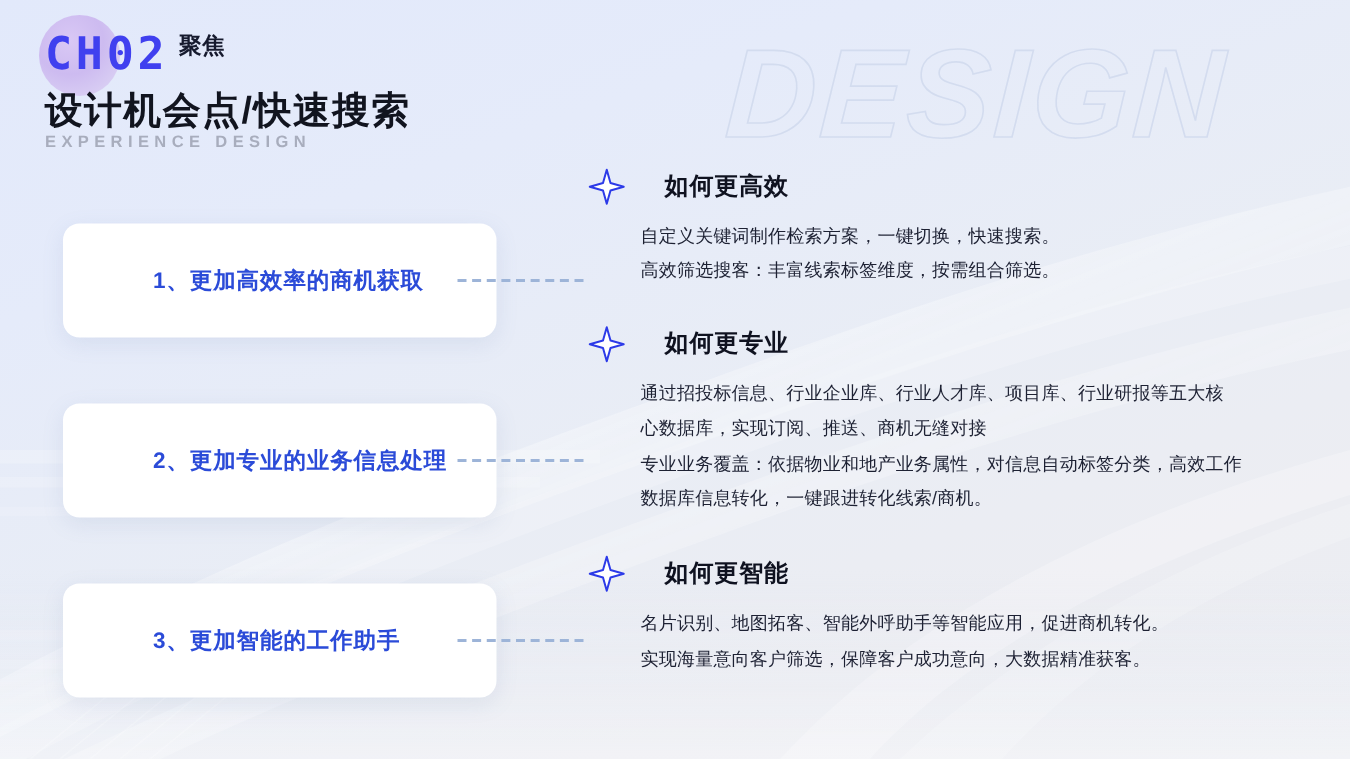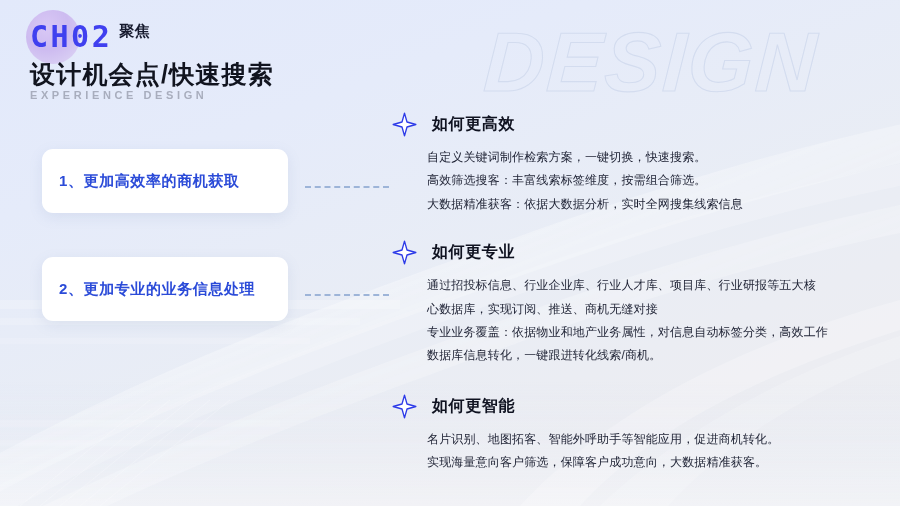--- a/index.html
+++ b/index.html
@@ -96,27 +96,28 @@
     font-weight: 700;
     color: #a8adbd;
     letter-spacing: 3.6px;
   }
 
   
   .cards { position: absolute; left: 42px; top: 149px; }
   .card {
     position: relative;
     width: 246px;
-    height: 64px;
+    height: 76px;
     background: #ffffff;
     border-radius: 11px;
     box-shadow: 0 4px 14px rgba(110,130,175,0.13);
     display: flex;
     align-items: center;
     margin-bottom: 44px;
+    padding-left: 43px;
   }
   .card:last-child { margin-bottom: 0; }
   .card-label {
     padding-left: 17px;
     font-size: 15px;
     font-weight: 700;
     color: #2b4bd8;
     letter-spacing: .6px;
   }
   .dash {
@@ -127,21 +128,21 @@
     height: 0;
     border-top: 2px dashed #9db4d8;
   }
 
   
   .sections { position: absolute; left: 392px; top: 112px; width: 492px; }
   .section { margin-bottom: 4px; }
   .sec-head {
     display: flex;
     align-items: center;
-    gap: 15px;
+    gap: 26px;
     margin-bottom: 9px;
   }
   .sparkle { width: 25px; height: 25px; flex: 0 0 25px; display: block; }
   .sec-title {
     font-size: 16px;
     font-weight: 700;
     color: #0f1220;
     letter-spacing: .6px;
   }
   .sec-body { padding-left: 35px; }
@@ -221,36 +222,39 @@
     <div class="card">
       <span class="card-label">1、更加高效率的商机获取</span>
       <span class="dash"></span>
     </div>
 
     <div class="card">
       <span class="card-label">2、更加专业的业务信息处理</span>
       <span class="dash"></span>
     </div>
 
+    <div class="card">
+      <span class="card-label">3、更加智能的工作助手</span>
+      <span class="dash"></span>
+    </div>
 
   </div>
 
   <div class="sections">
 
     <div class="section" id="sec-0">
       <div class="sec-head">
         <svg class="sparkle" viewBox="0 0 32 32">
           <path d="M16 1.5 L19.2 12.8 L30.5 16 L19.2 19.2 L16 30.5 L12.8 19.2 L1.5 16 L12.8 12.8 Z" fill="#ffffff" stroke="#2c3ae8" stroke-width="1.7" stroke-linejoin="round"></path>
         </svg>
         <span class="sec-title">如何更高效</span>
       </div>
       <div class="sec-body">
         <div class="sec-line">自定义关键词制作检索方案，一键切换，快速搜索。</div>
         <div class="sec-line">高效筛选搜客：丰富线索标签维度，按需组合筛选。</div>
-        <div class="sec-line">大数据精准获客：依据大数据分析，实时全网搜集线索信息</div>
       </div>
     </div>
 
     <div class="section" id="sec-1">
       <div class="sec-head">
         <svg class="sparkle" viewBox="0 0 32 32">
           <path d="M16 1.5 L19.2 12.8 L30.5 16 L19.2 19.2 L16 30.5 L12.8 19.2 L1.5 16 L12.8 12.8 Z" fill="#ffffff" stroke="#2c3ae8" stroke-width="1.7" stroke-linejoin="round"></path>
         </svg>
         <span class="sec-title">如何更专业</span>
       </div>

